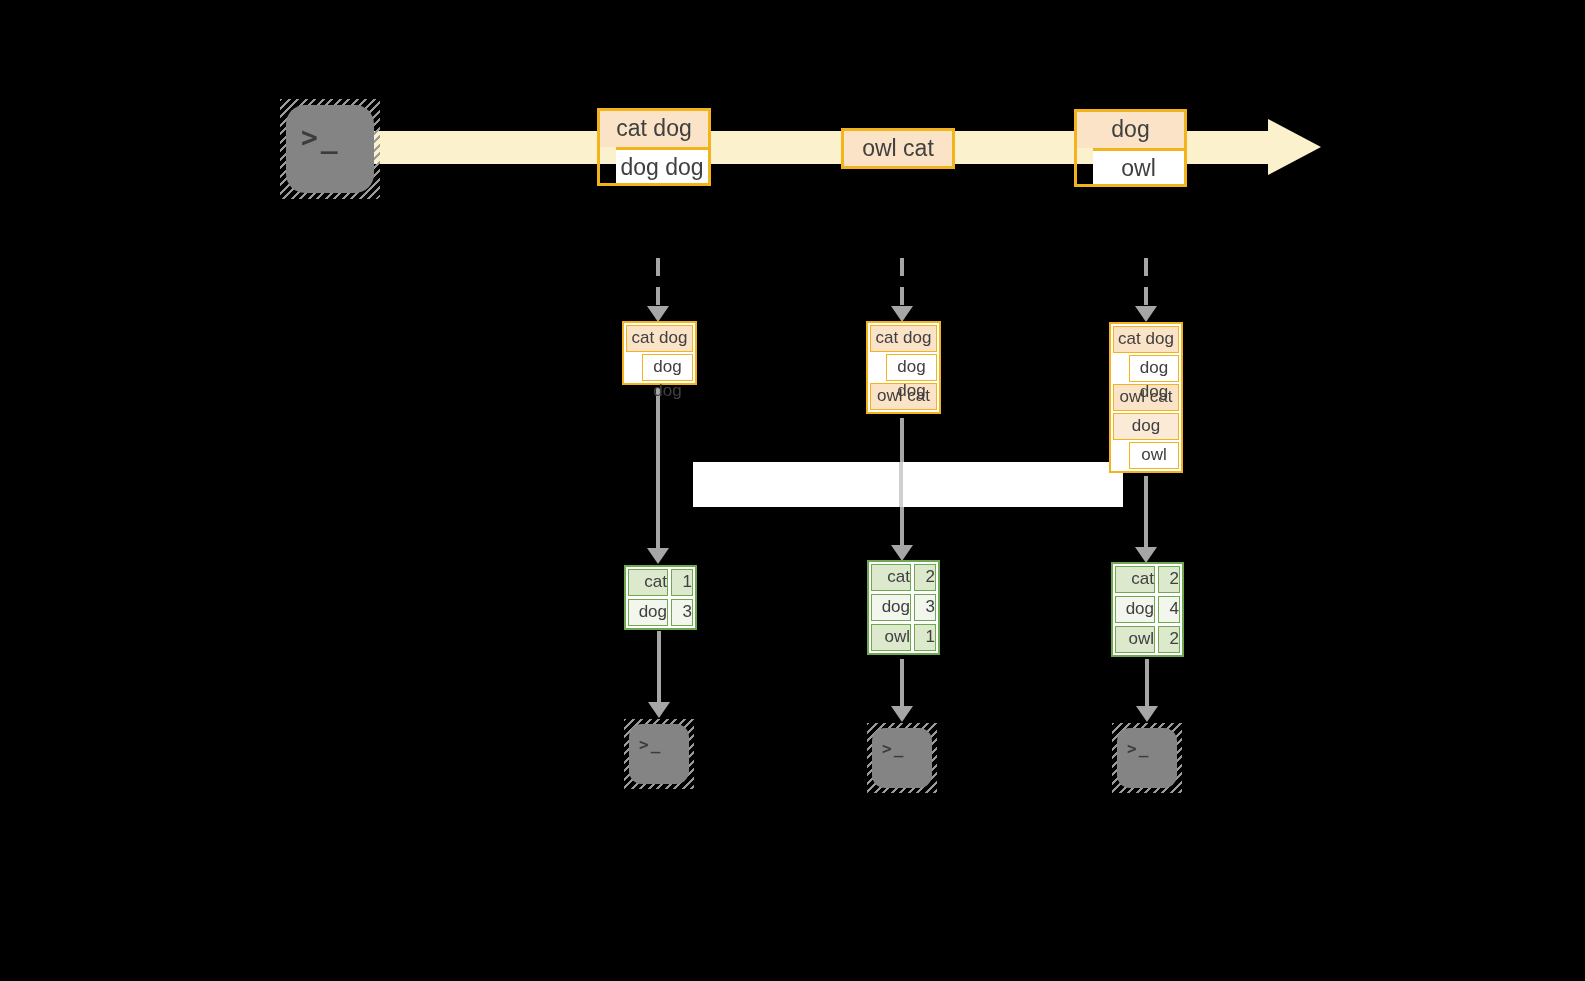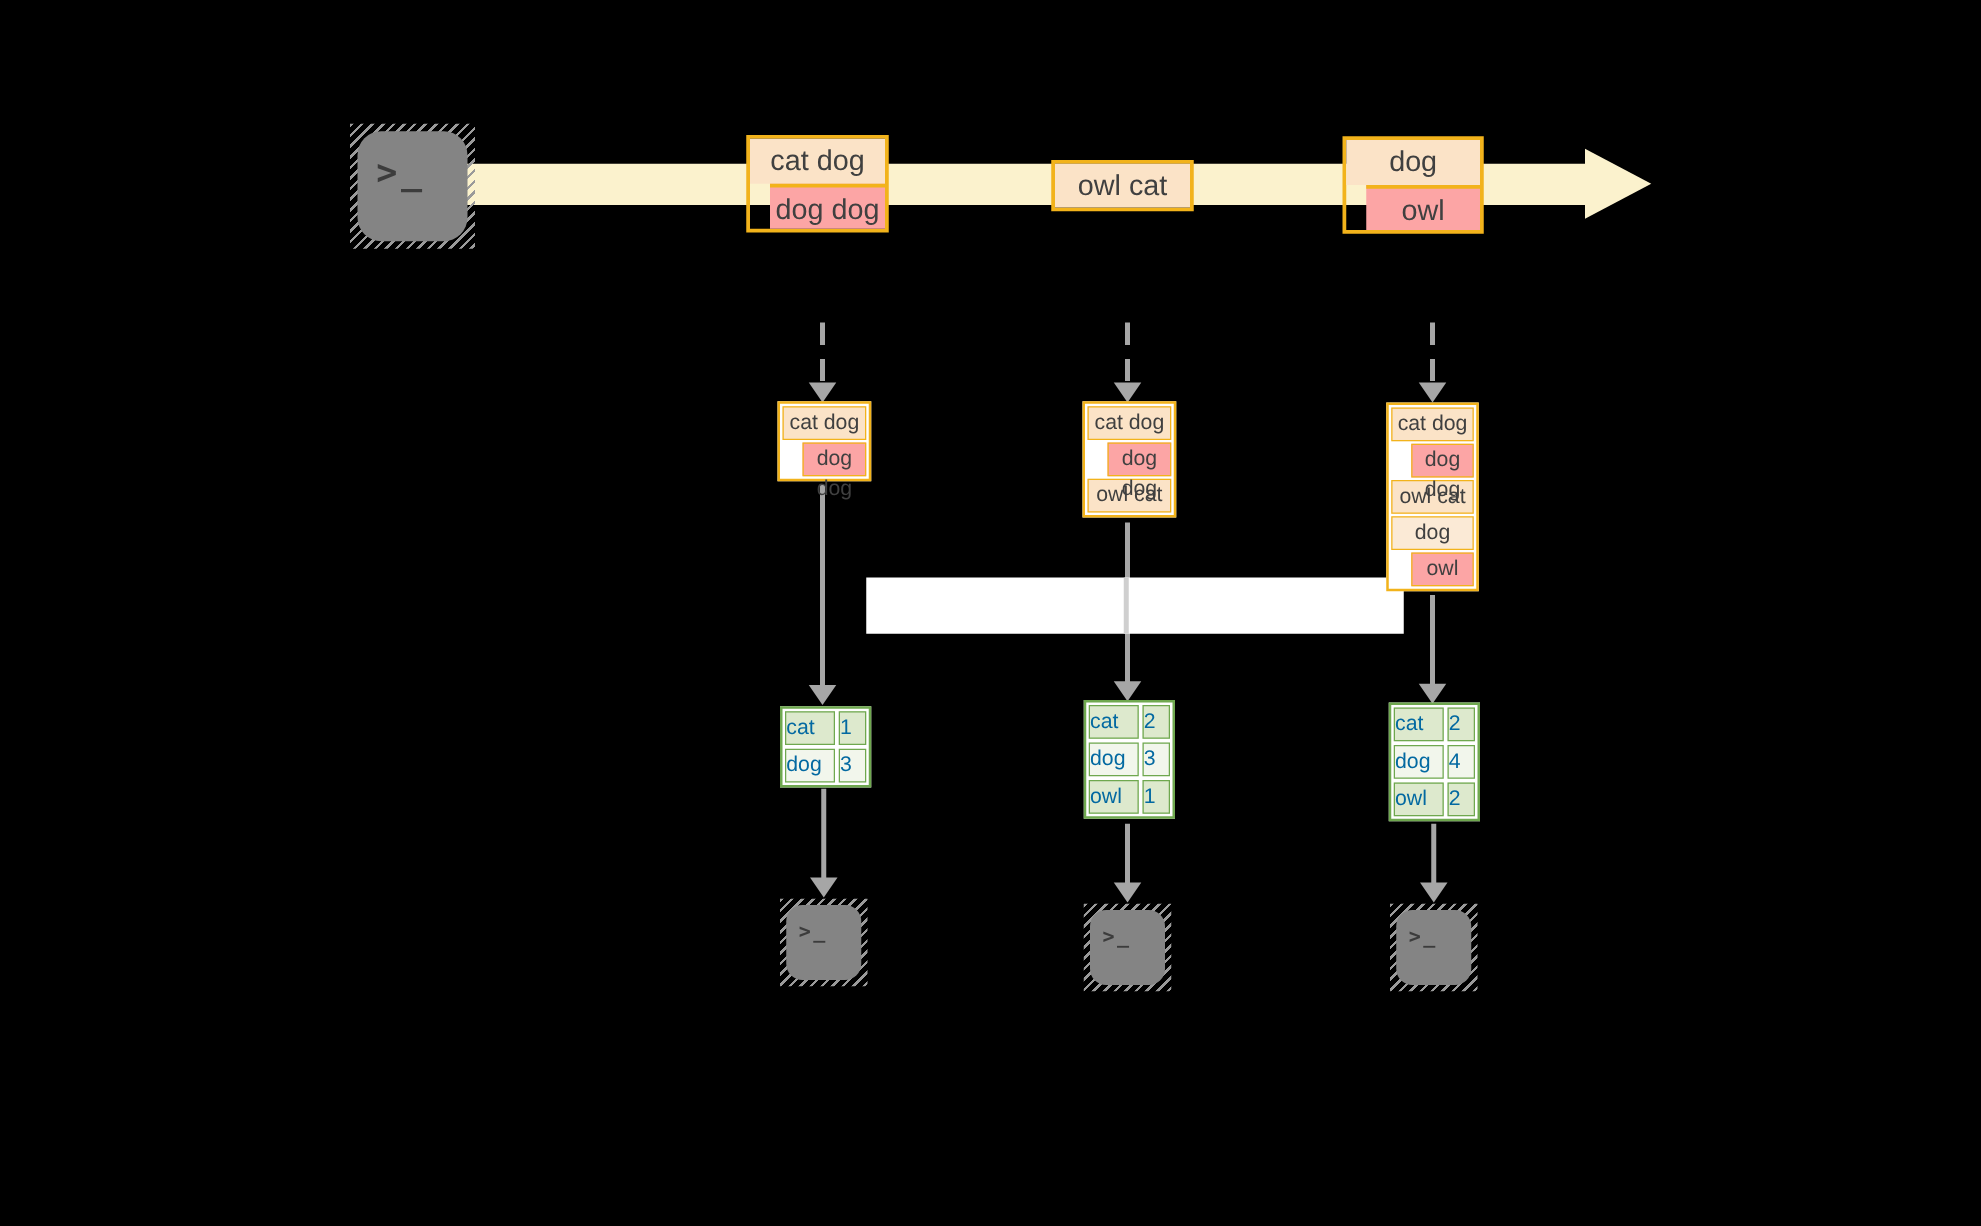--- a/index.html
+++ b/index.html
@@ -24,36 +24,36 @@
   .term-sm .inner { inset:5px; border-radius:13px; font-size:16px; padding:11px 0 0 10px; letter-spacing:2px; }
 
   
   .msg { position:absolute; border:3px solid #f2b31b; z-index:2; }
   .msg .srow { height:36px; line-height:35px; text-align:center; font-size:23px; color:#404040; }
   .msg .srow + .srow { border-top:3px solid #f2b31b; }
   .msg-single .srow { height:35px; line-height:34px; }
 
   
   .tone-peach { background:#fbe3c7; }
-  .tone-cream { background:#fca5a5;margin-left:16px; }
+  .tone-cream { background:#ffffff;margin-left:16px; }
   .tone-peach-light { background:#fbead6; }
   .tone-sage { background:#dde9cd; }
   .tone-sage-light { background:#f2f6ec; }
 
   
   .stack { position:absolute; border:2.5px solid #f2b31b; background:#fff; padding:2px; z-index:2; }
   .stack .brow { height:27px; line-height:24px; border:1.5px solid #f2b31b; margin-bottom:2px;
                  text-align:center; font-size:17px; color:#404040; }
   .stack .brow:last-child { margin-bottom:0; }
 
   
   .wtable { position:absolute; display:grid; grid-template-columns:40px 22px; gap:3px;
             border:2.5px solid #6fa84f; background:#fff; padding:2px; z-index:2; }
   .wtable .cell { border:1.5px solid #6fa84f; height:27px; line-height:24px;
-                  text-align:left; font-size:17px; color:#0369a1; }
+                  text-align:right; font-size:17px; color:#404040; }
 
   
   .varrow, .dasharrow { position:absolute; width:22px; z-index:0; }
   .varrow .line { position:absolute; left:9px; top:0; bottom:15px; width:4px; background:#a6a6a6; }
   .dasharrow .line { position:absolute; left:9px; top:0; bottom:15px; width:4px;
                      background:repeating-linear-gradient(180deg,#a6a6a6 0 18px, rgba(0,0,0,0) 18px 29px); }
   .varrow .head, .dasharrow .head { position:absolute; bottom:0; left:0; width:0; height:0;
                      border-left:11px solid transparent; border-right:11px solid transparent;
                      border-top:16px solid #a6a6a6; }
 

